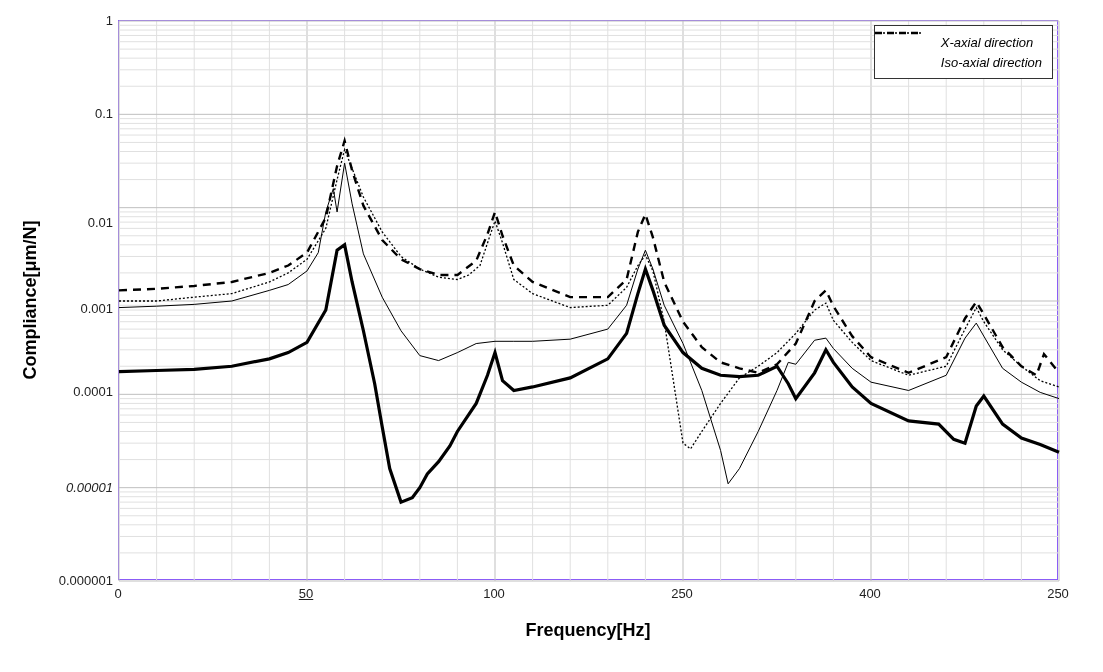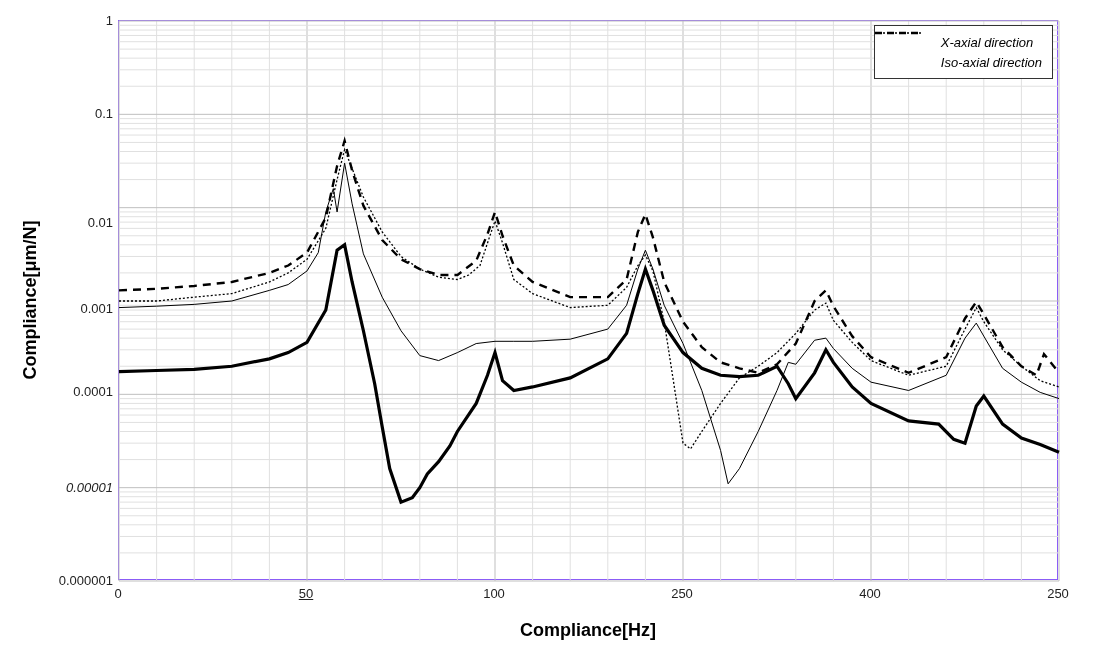--- a/index.html
+++ b/index.html
@@ -95,21 +95,21 @@
   .grid-line { stroke: #bfbfbf; stroke-width: 1; }
   .grid-line-faint { stroke: #e0e0e0; stroke-width: 1; }
   .series-line { fill: none; }
 </style>
 </head>
 <body>
 
 <div class="chart-wrap">
 
   <div class="y-axis-label">Compliance[μm/N]</div>
-  <div class="x-axis-label">Compliance[Hz]</div>
+  <div class="x-axis-label">Frequency[Hz]</div>
 
   <div class="plot">
     <svg id="grid-svg">
         <line class="grid-line" x1="0" y1="0" x2="0" y2="560"></line>
         <line class="grid-line-faint" x1="37.6" y1="0" x2="37.6" y2="560"></line>
         <line class="grid-line-faint" x1="75.2" y1="0" x2="75.2" y2="560"></line>
         <line class="grid-line-faint" x1="112.8" y1="0" x2="112.8" y2="560"></line>
         <line class="grid-line-faint" x1="150.4" y1="0" x2="150.4" y2="560"></line>
         <line class="grid-line" x1="188" y1="0" x2="188" y2="560"></line>
         <line class="grid-line-faint" x1="225.6" y1="0" x2="225.6" y2="560"></line>

